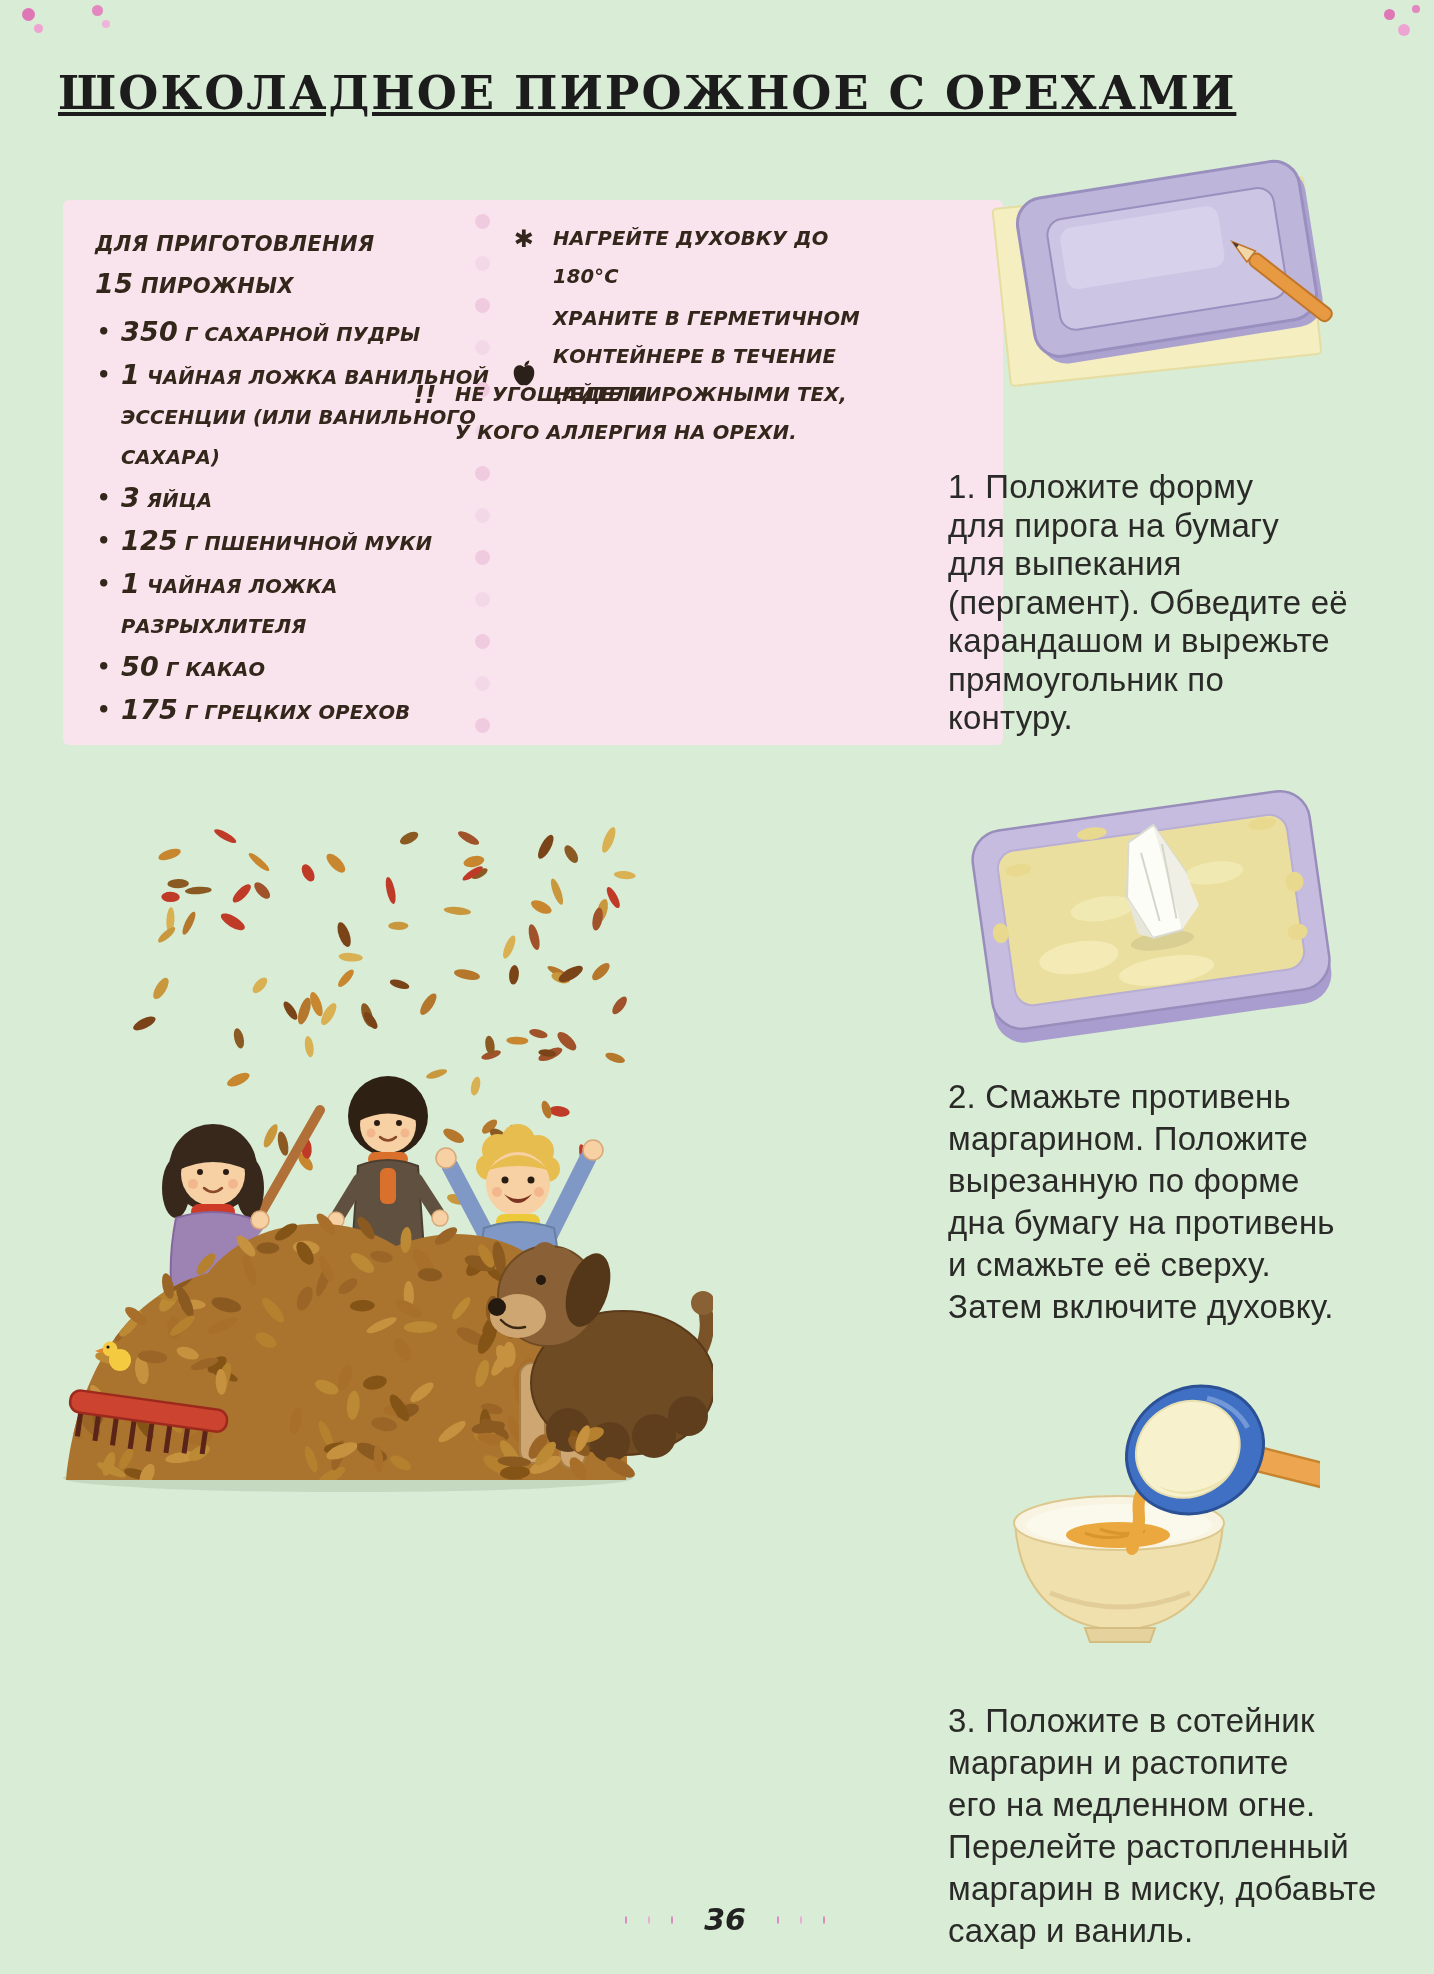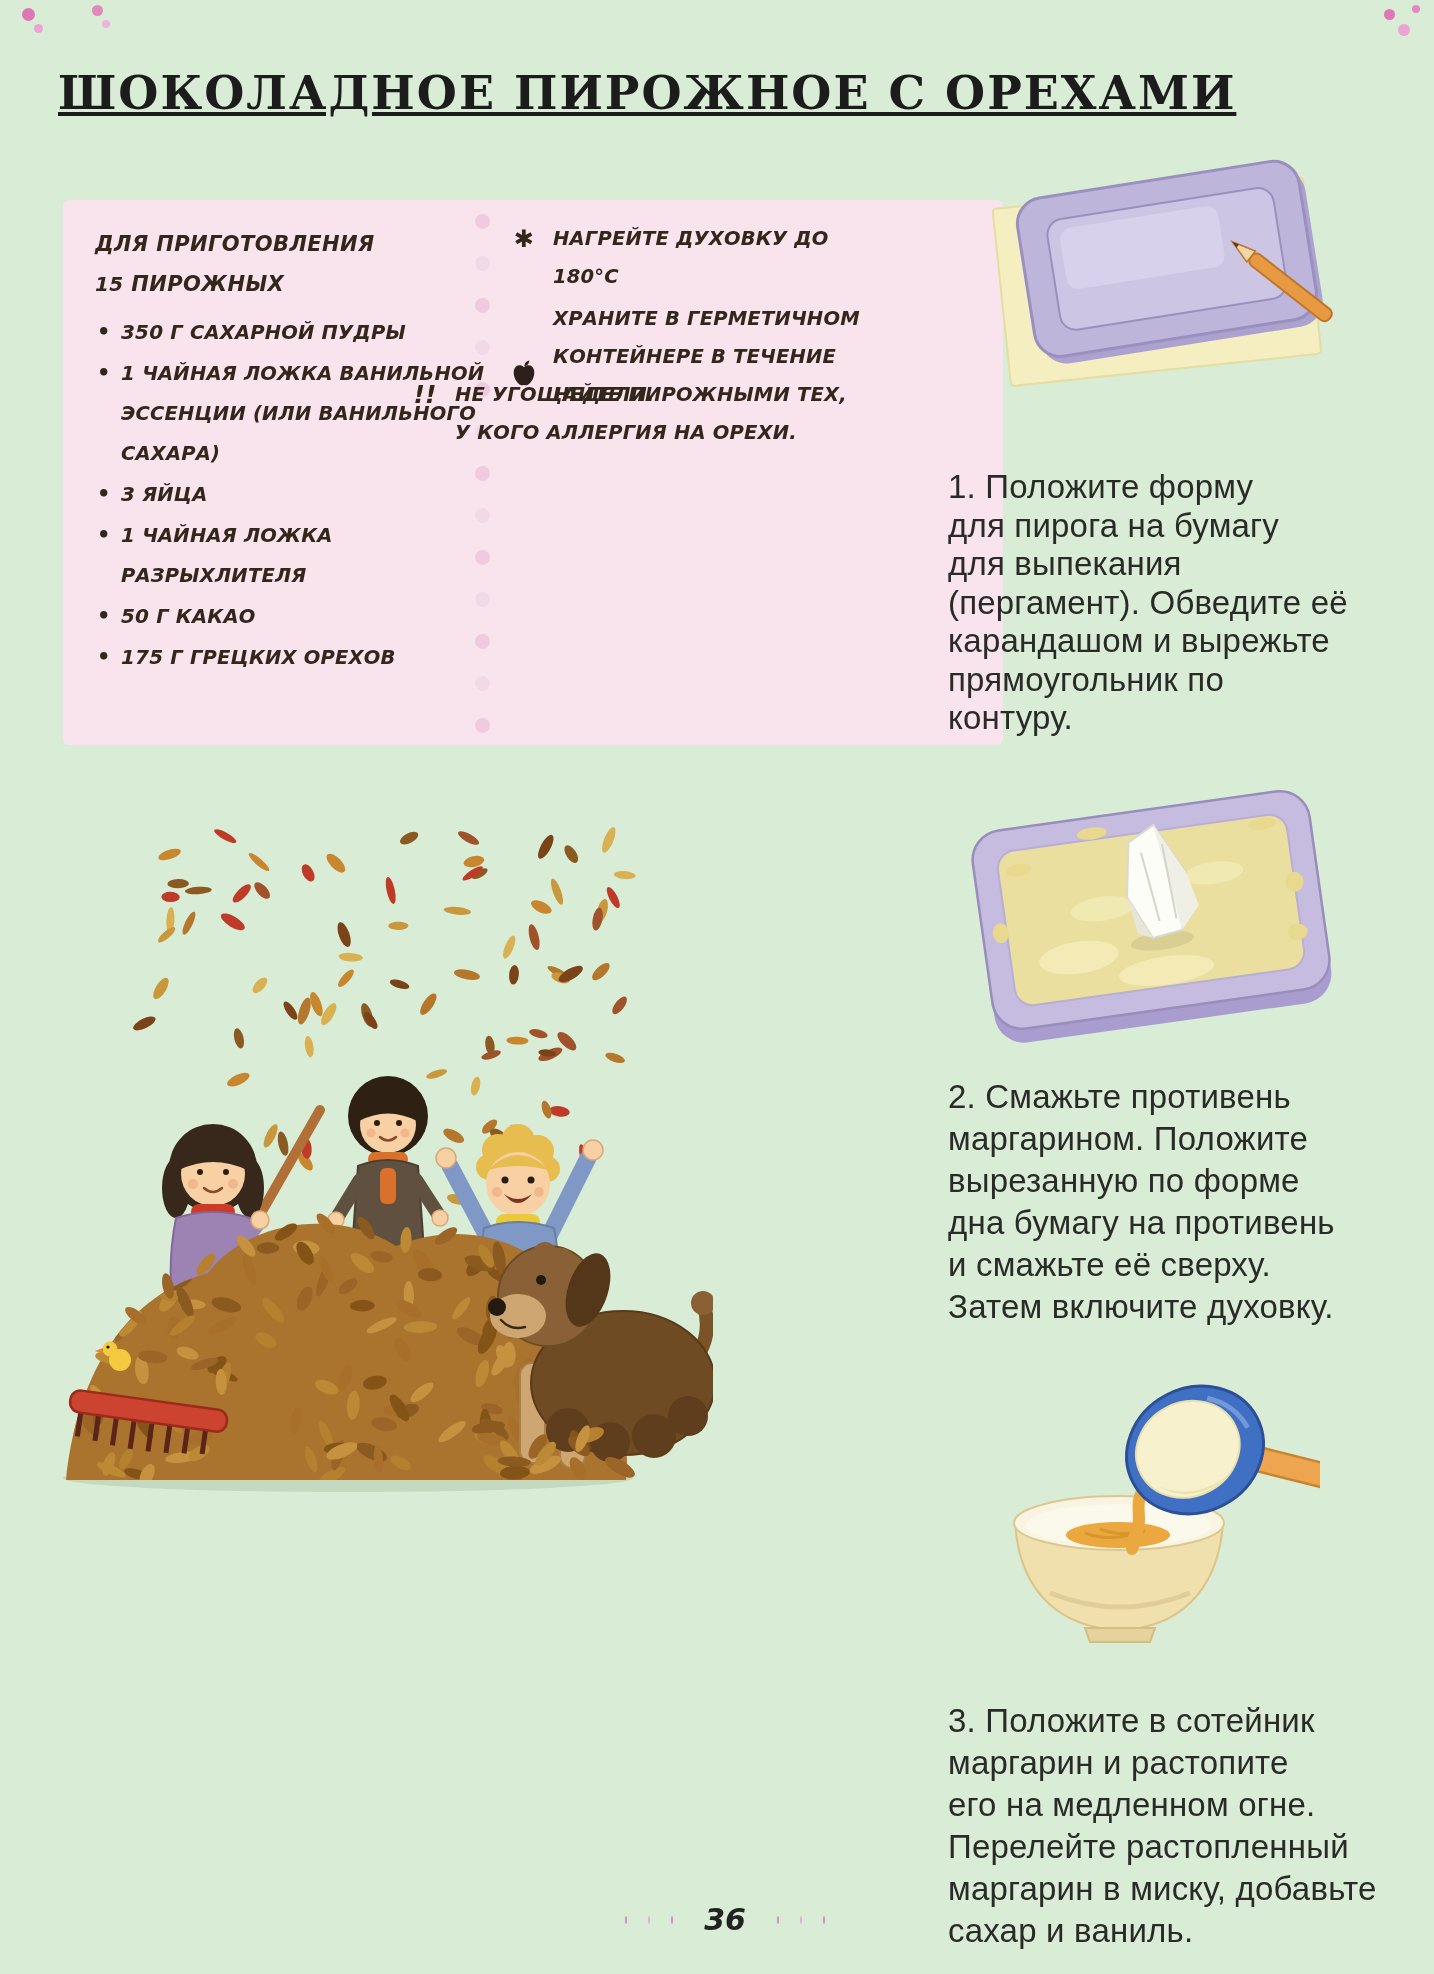--- a/index.html
+++ b/index.html
@@ -8,21 +8,21 @@
   
   .title{position:absolute;left:58px;top:66px;width:1100px;
          font-family:"DejaVu Serif",serif;font-weight:bold;font-size:46px;
          letter-spacing:2px;text-transform:uppercase;color:#1c1c1c;white-space:nowrap;text-decoration:underline;}
   
   .recipe-box{position:absolute;left:63px;top:200px;width:940px;height:545px;
               background:#f9e4ee;border-radius:6px;}
   .hand{font-family:"DejaVu Sans",sans-serif;font-style:italic;font-weight:bold;color:#33261b;}
   .yield{position:absolute;left:32px;top:24px;font-size:21px;line-height:40px;
          text-transform:uppercase;letter-spacing:.4px;}
-  .amt{font-size:20px;}
+  .amt{font-size:27px;}
   .ingredients{position:absolute;left:30px;top:112px;width:400px;list-style:none;margin:0;padding:0;}
   .ingredients li{position:relative;padding-left:28px;font-size:19.5px;line-height:40px;
                   text-transform:uppercase;letter-spacing:.2px;white-space:pre-line;}
   .ingredients li::before{content:"\2022";position:absolute;left:4px;top:0;font-size:21px;color:#33261b;}
   .sep-dots{position:absolute;left:412px;top:14px;width:16px;display:flex;
             flex-direction:column;gap:27px;}
   .sep-dots i{width:15px;height:15px;border-radius:50%;background:#f0cadf;}
   .sep-dots i:nth-child(even){background:#f3d9e8;}
   .notes{position:absolute;left:445px;top:0;width:392px;}
   .note{position:absolute;display:flex;gap:13px;font-size:19.5px;line-height:38px;
@@ -70,20 +70,21 @@
       <span class="amt">15</span>
       <span>пирожных</span>
     </div>
 
     <ul class="ingredients hand">
       <li><span class="amt">350</span> <span>г сахарной пудры</span></li>
       <li><span class="amt">1</span> <span>чайная ложка ванильной
 эссенции (или ванильного
 сахара)</span></li>
       <li><span class="amt">3</span> <span>яйца</span></li>
+      <li><span class="amt">125</span> <span>г пшеничной муки</span></li>
       <li><span class="amt">1</span> <span>чайная ложка разрыхлителя</span></li>
       <li><span class="amt">50</span> <span>г какао</span></li>
       <li><span class="amt">175</span> <span>г грецких орехов</span></li>
     </ul>
 
     <div class="sep-dots" id="sep-dots">
         <i></i>
         <i></i>
         <i></i>
         <i></i>

